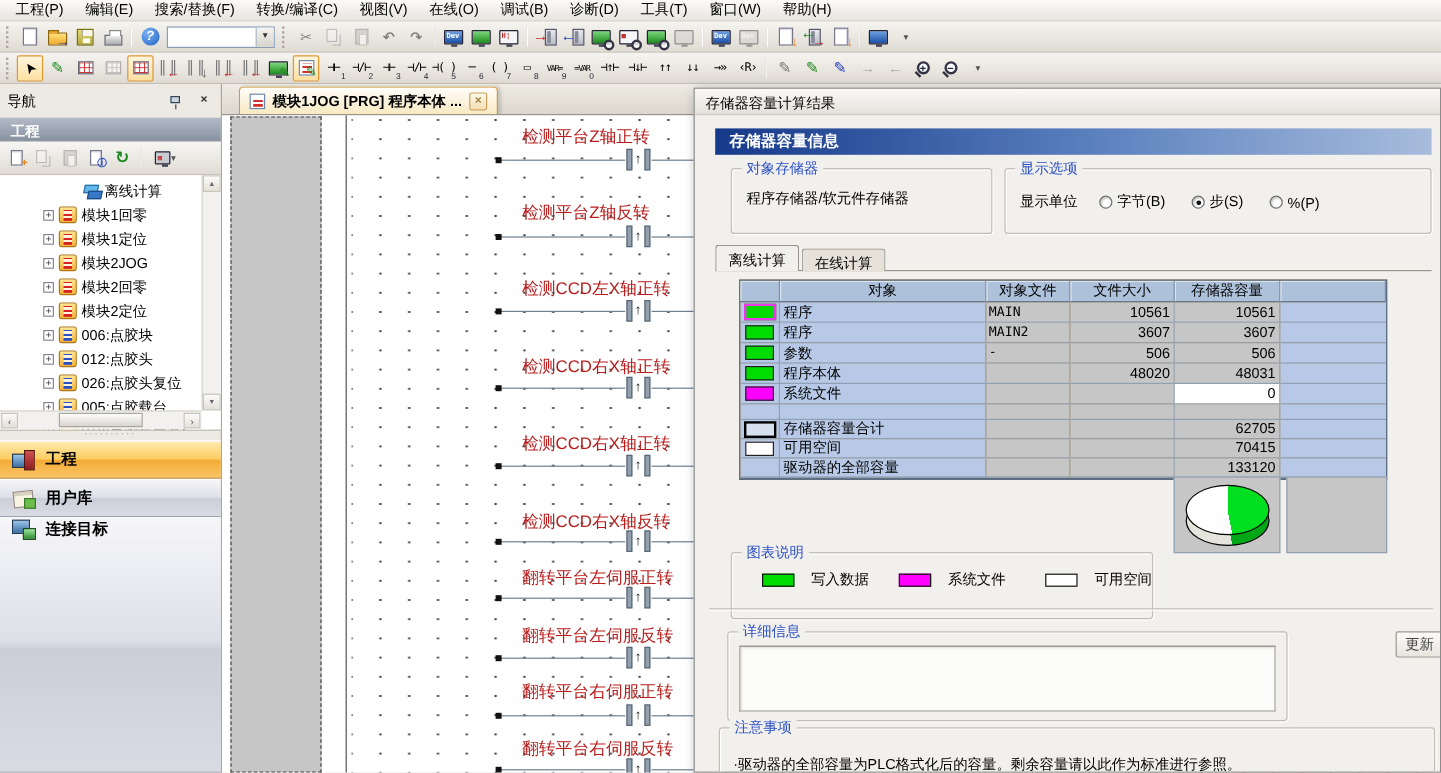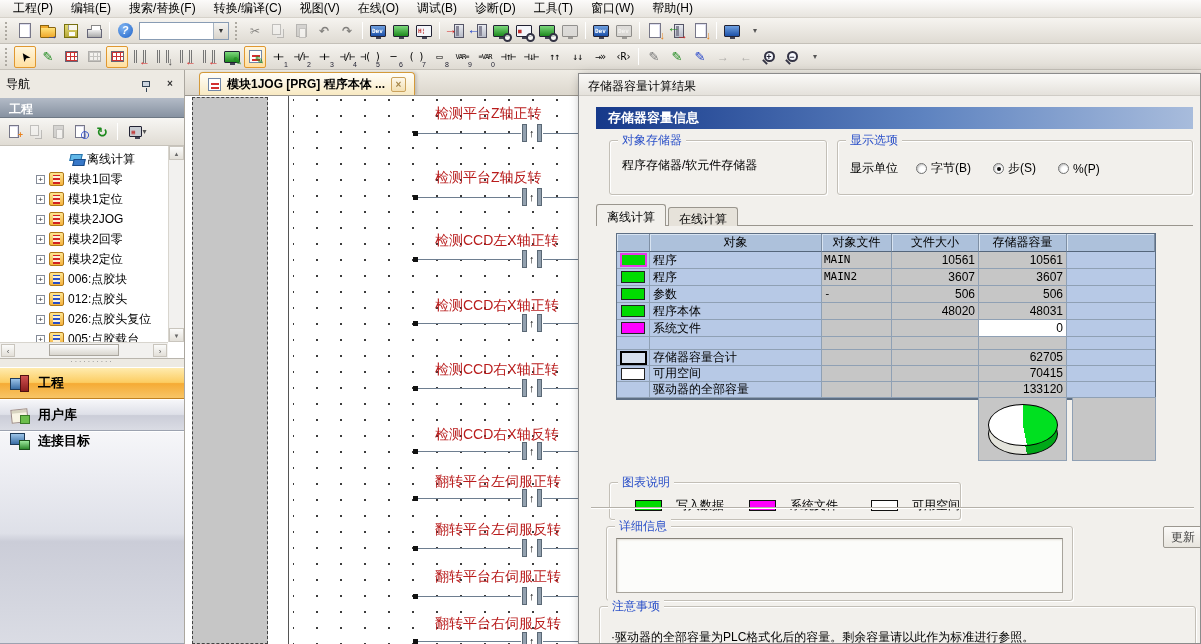--- a/index.html
+++ b/index.html
@@ -140,21 +140,21 @@
 .swc{display:flex;align-items:center;justify-content:center;background:#B7C9E6}
 .sw{width:24px;height:12px;border:1px solid #222}
 .sw.sel{border:2px solid #E838E8;width:27px;height:14px}
 .sw.sum0{background:#D6E0EE;border:2px solid #000;width:27px;height:14px}
 .sw.sum1{background:#FFF}
 .pbox{position:absolute;top:323px;height:64px;background:#C6C6C6;border:1px solid #8FA0B4}
 #pb1{left:399px;width:89px}
 #pb2{left:493px;width:84px}
 .pie-b{position:absolute;left:9px;top:15px;width:70px;height:42px;border-radius:50%;background:conic-gradient(#00A818 0 47%,#E4E4DC 47% 100%);border:1px solid #000}
 .pie-t{position:absolute;left:9px;top:6px;width:70px;height:42px;border-radius:50%;background:conic-gradient(#00E020 0 47%,#FFFFFF 47% 100%);border:1px solid #000}
-#gb-legend{left:30px;top:408px;width:352px;height:38px}
+#gb-legend{left:30px;top:386px;width:352px;height:56px}
 .leg{position:absolute;top:14px;display:flex;align-items:center;gap:14px}
 .lsw{width:27px;height:11px;border:1px solid #111;flex:0 0 auto}
 .groove{position:absolute;left:12px;top:433px;width:603px;height:2px;border-top:1px solid #B5B1A9;border-bottom:1px solid #FFF}
 #gb-details{left:27px;top:452px;width:467px;height:75px}
 .det-in{position:absolute;left:9px;top:11px;right:9px;bottom:7px;background:#FCFCFA;border:1px solid #A8A49C;border-top-color:#858179;box-shadow:inset 1px 1px 2px #E2DFD8}
 .btn-update{position:absolute;left:584px;top:452px;width:50px;height:22px;background:linear-gradient(#FBFAF8,#E8E5DE);border:1px solid #9B978F;border-radius:2px;font-size:12px;line-height:20px;padding-left:7px;color:#444}
 #gb-notes{left:20px;top:532px;width:597px;height:46px}
 .note-txt{position:absolute;left:11px;top:22px;white-space:nowrap}
 </style>
 </head>

